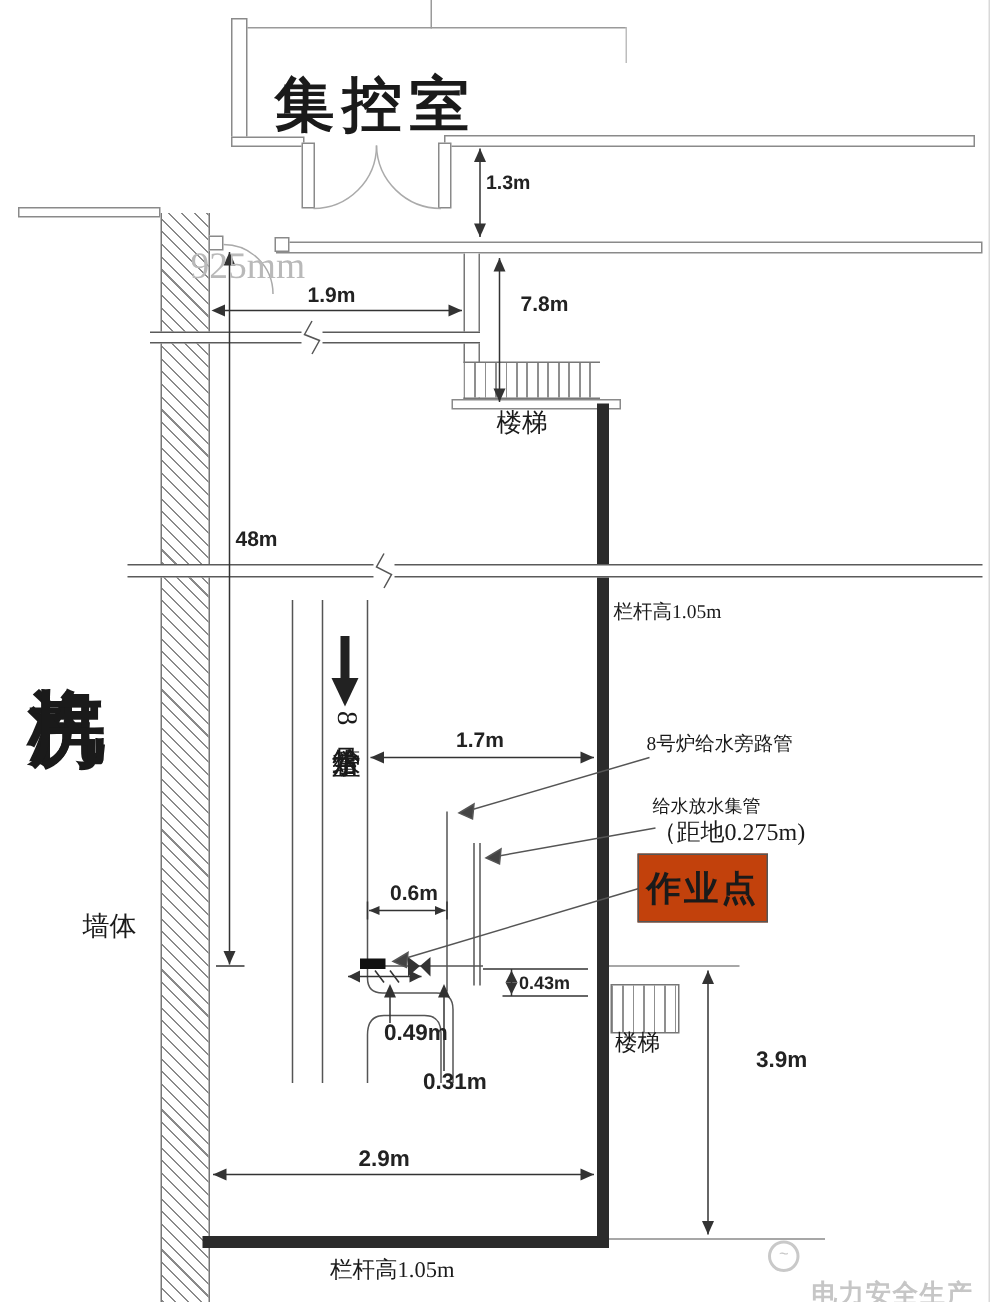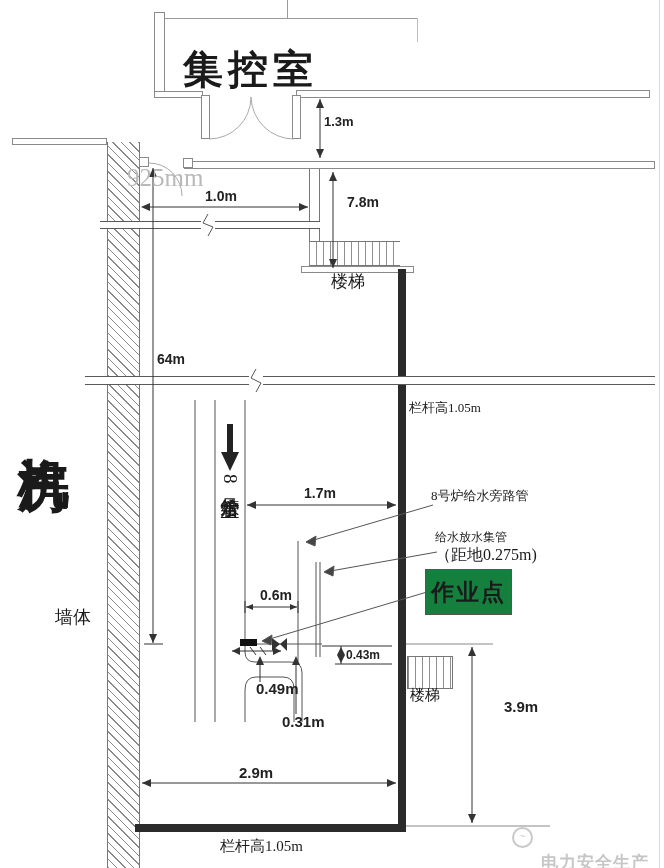--- a/index.html
+++ b/index.html
@@ -12,21 +12,21 @@
   .bar{position:absolute;background:#fff;border:1px solid #8a8a8a;box-sizing:border-box;z-index:20;}
   .thick{position:absolute;background:#2b2b2b;z-index:25;}
   .platform{position:absolute;background:#fff;border-top:1px solid #5a5a5a;border-bottom:1px solid #5a5a5a;box-sizing:border-box;z-index:30;}
   .vtext{writing-mode:vertical-rl;text-orientation:mixed;}
   #wall-hatch{left:107px;top:142px;width:33px;height:726px;z-index:10;
      border-left:1px solid #777;border-right:1px solid #777;box-sizing:border-box;
      background:repeating-linear-gradient(45deg,#8a8a8a 0px,#8a8a8a 1px,#fff 1px,#fff 6px);}
   .stairs{background:repeating-linear-gradient(90deg,#8f8f8f 0px,#8f8f8f 1px,#fff 1px,#fff 7px);box-sizing:border-box;}
   #svg-layer{position:absolute;left:0;top:0;z-index:40;}
   #workpoint-box{position:absolute;left:425px;top:569px;width:85px;height:44px;border:1px solid #555;
-     display:flex;align-items:center;justify-content:center;z-index:50;background:#15803d;}
+     display:flex;align-items:center;justify-content:center;z-index:50;background:#c2410c;}
   #brand-logo{position:absolute;left:512px;top:827px;width:17px;height:17px;border:2px solid #c9c9c9;
      border-radius:50%;z-index:50;color:#c9c9c9;font-size:11px;line-height:15px;text-align:center;}
 </style>
 </head>
 <body>
 
 <div id="stage">
 
   <div class="abs" style="left:659px;top:0;width:1px;height:868px;background:#d9d9d9;"></div>
   <div class="abs" style="left:158px;top:18px;width:260px;height:1px;background:#9a9a9a;"></div>
@@ -158,28 +158,28 @@
     </g>
   </svg>
 
   <div class="lbl serif" style="left:183px;top:42px;font-size:40px;font-weight:700;letter-spacing:5px;">集控室</div>
 
 
   <div class="lbl dim" style="left:324px;top:114px;font-size:13px;">1.3m</div>
 
   <div class="lbl serif" style="left:127px;top:164px;font-size:25px;color:#b9b9b9;">925mm</div>
 
-  <div class="lbl dim" style="left:205px;top:188px;">1.0m</div>
+  <div class="lbl dim" style="left:205px;top:188px;">1.9m</div>
 
   <div class="lbl dim" style="left:347px;top:194px;">7.8m</div>
 
   <div class="lbl serif" style="left:331px;top:270px;font-size:17px;">楼梯</div>
 
 
-  <div class="lbl dim" style="left:157px;top:351px;">64m</div>
+  <div class="lbl dim" style="left:157px;top:351px;">48m</div>
 
   <div class="lbl serif" style="left:409px;top:399px;font-size:13px;">栏杆高1.05m</div>
 
   <div class="lbl serif vtext" style="left:12px;top:416px;font-size:52px;font-weight:700;height:200px;line-height:62px;">汽机房</div>
 
   <div class="lbl serif vtext" style="left:217px;top:474px;font-size:19px;height:160px;">8号炉主给水管</div>
 
   <div class="lbl dim" style="left:304px;top:485px;">1.7m</div>
 
   <div class="lbl serif" style="left:431px;top:487px;font-size:13px;">8号炉给水旁路管</div>

